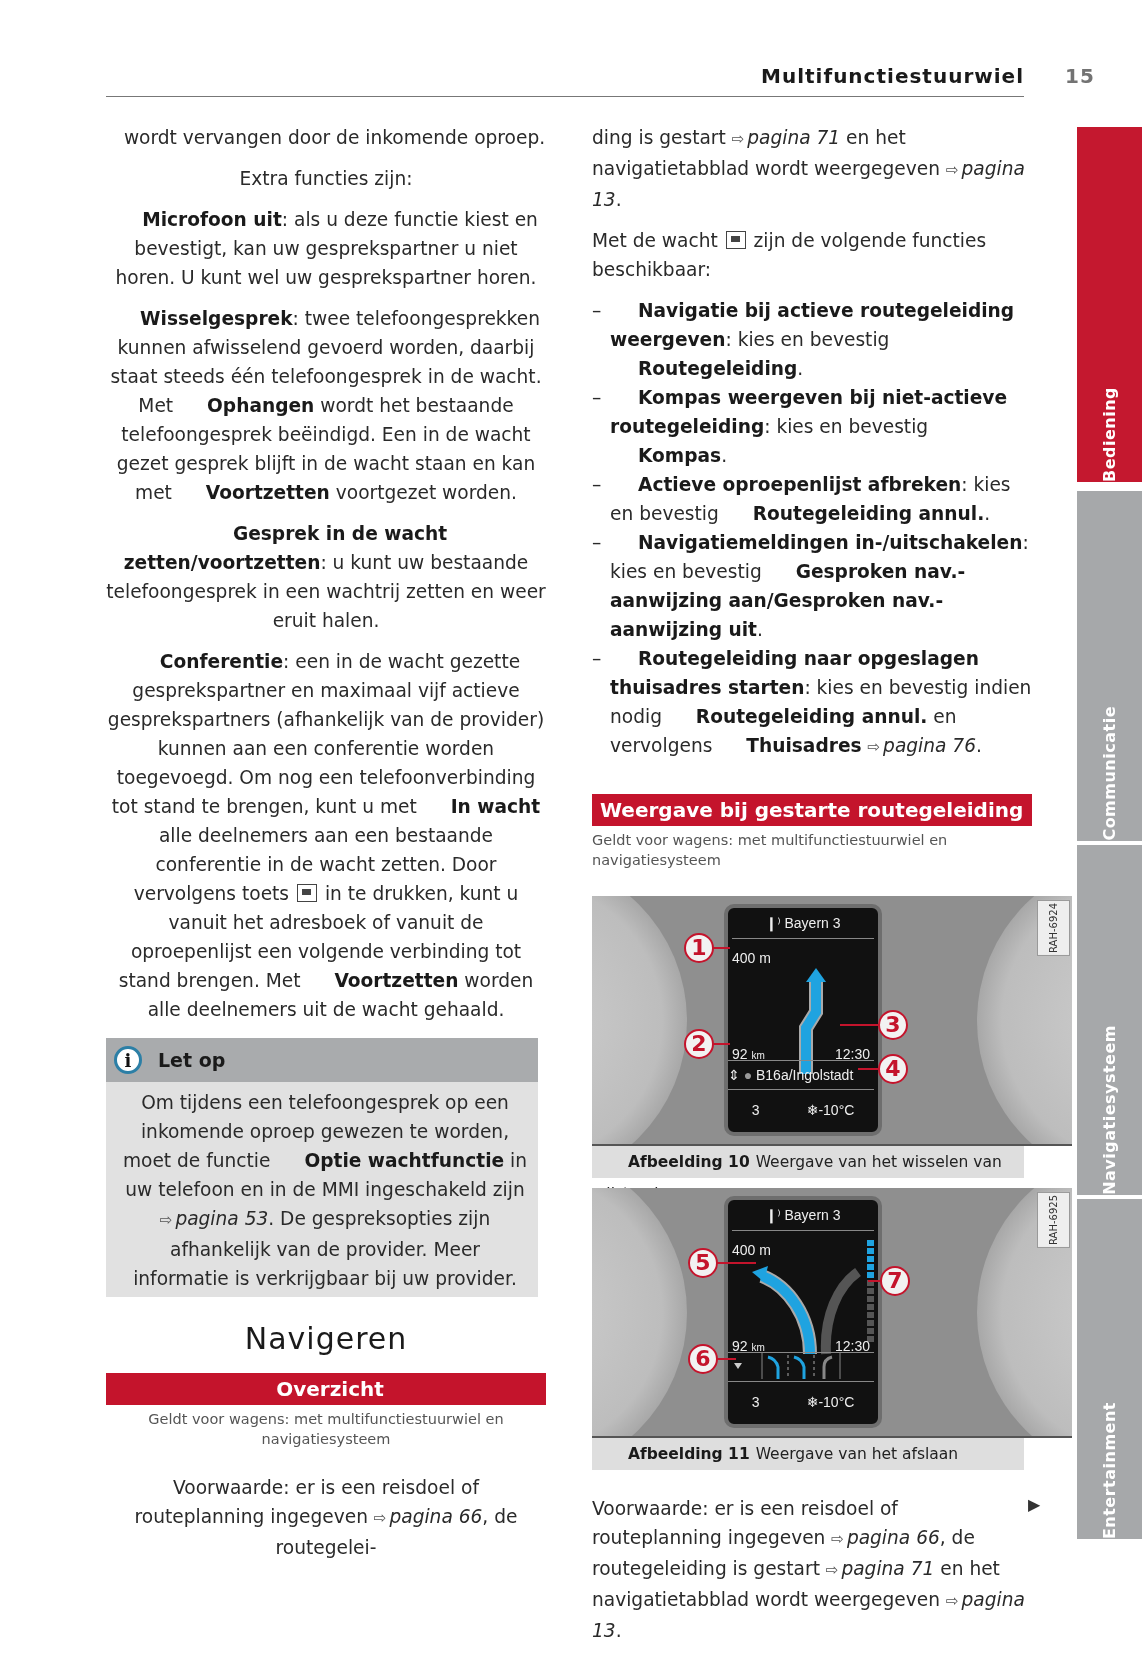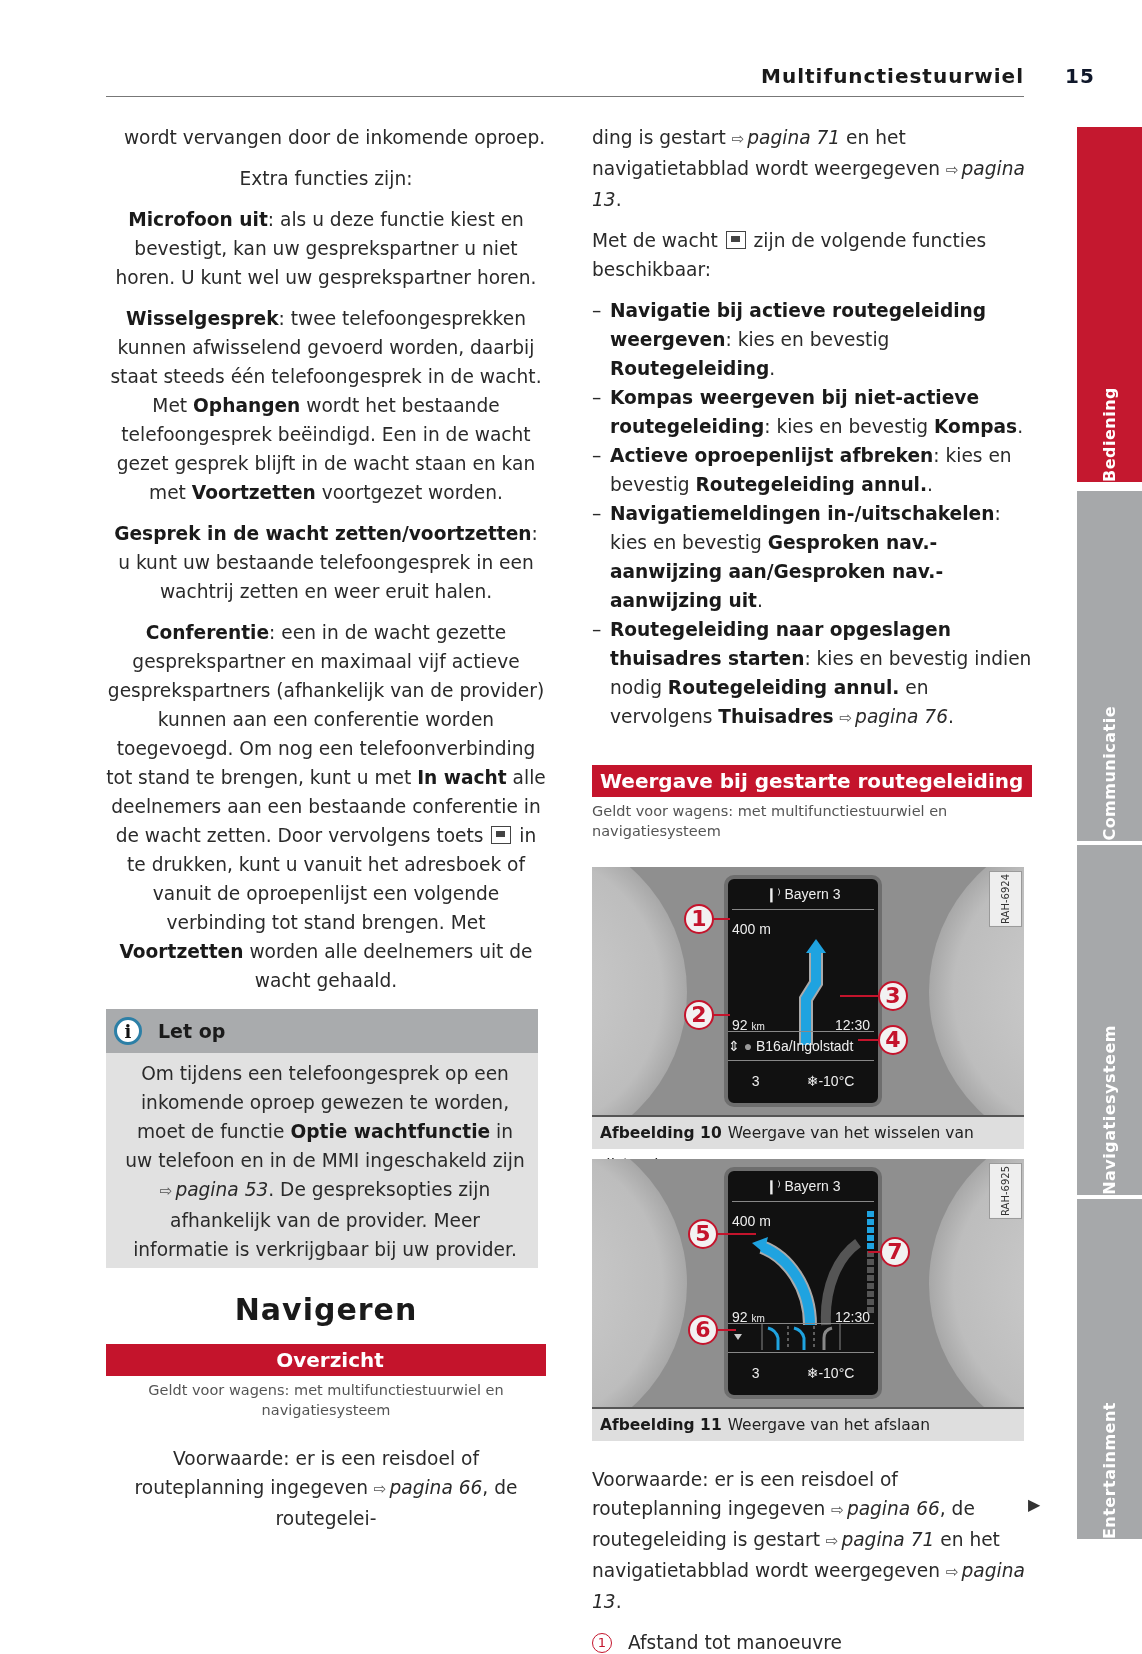--- a/index.html
+++ b/index.html
@@ -1,41 +1,41 @@
 <!DOCTYPE html>
 <html><head>
 <meta charset="utf-8">
 <style>
   html,body{margin:0;padding:0;background:#fff;}
   body{width:1142px;height:1654px;position:relative;overflow:hidden;font-family:"DejaVu Sans","Liberation Sans",sans-serif;color:#222;}
   .hdr-title{position:absolute;right:118px;top:64px;font-size:20px;font-weight:bold;letter-spacing:1px;color:#1a1a1a;}
-  .hdr-page{position:absolute;left:1065px;top:64px;font-size:20px;font-weight:bold;letter-spacing:1px;color:#0f172a;}
+  .hdr-page{position:absolute;left:1065px;top:64px;font-size:20px;font-weight:bold;letter-spacing:1px;color:#737373;}
   .hdr-rule{position:absolute;left:106px;top:96px;width:918px;height:1px;background:#777;}
   .col{position:absolute;font-size:18.6px;line-height:29px;color:#2a2a2a;}
   .col p{margin:0 0 12px 0;}
   .left{left:106px;top:123px;width:440px;text-align:center;}
   .right{left:592px;top:123px;width:440px;}
-  b{font-weight:bold;color:#1a1a1a;}
+  b{font-weight:bold;color:#1a1a1a;margin-left:28px;}
   .ref{font-style:italic;}
   .arr{font-size:15px;color:#555;font-style:normal;margin-right:3px;}
   .indent{padding-left:17px;}
   .key{display:inline-block;width:20px;height:18px;border:1.5px solid #444;vertical-align:-2px;position:relative;margin:0 2px;box-sizing:border-box;}
   .key::after{content:"";position:absolute;left:4px;top:4px;width:9px;height:6px;background:#444;}
   .dash-list{margin:0 0 12px 0;padding:0;list-style:none;}
   .dash-list li{position:relative;padding-left:18px;}
   .dash-list li::before{content:"–";position:absolute;left:0;top:0;}
   .note{margin:14px 0 0 0;background:#e1e1e1;width:432px;}
   .note-h{background:#a9abad;height:44px;display:flex;align-items:center;padding-left:8px;font-weight:bold;font-size:19px;color:#1a1a1a;}
   .info-icon{width:28px;height:28px;border-radius:50%;border:3px solid #2c7fa6;background:#fff;display:flex;align-items:center;justify-content:center;font-family:"DejaVu Serif",serif;font-weight:bold;font-size:18px;color:#111;margin-right:16px;box-sizing:border-box;}
   .note-b{padding:6px 10px 4px 16px;}
-  .h1{font-size:30px;font-weight:bold;letter-spacing:1px;color:#1a1a1a;margin:22px 0 14px 0;line-height:40px;}
+  .h1{font-size:30px;font-weight:normal;letter-spacing:1px;color:#1a1a1a;margin:22px 0 14px 0;line-height:40px;}
   .redbar{background:#c4142c;color:#fff;font-weight:bold;font-size:20px;height:32px;line-height:32px;padding-left:8px;}
   .applies{font-size:14.5px;line-height:20px;color:#555;margin:4px 0 24px 0;}
   .fig{position:relative;width:432px;background:#d9d9d9;}
-  .fig-img{position:relative;width:432px;height:248px;background:#8f8f8f;overflow:hidden;border-bottom:2px solid #555;}
+  .fig-img{position:relative;width:480px;height:248px;background:#8f8f8f;overflow:hidden;border-bottom:2px solid #555;}
   .fig-cap{height:32px;line-height:32px;padding-left:8px;font-size:15.5px;color:#222;background:#dedede;}
   .fig-cap b{margin-right:6px;}
   .gauge{position:absolute;width:330px;height:330px;border-radius:50%;background:radial-gradient(circle at 50% 50%,#cfcfcf 0%,#bdbdbd 60%,#a5a5a5 72%,#d8d8d8 74%,#9a9a9a 78%,#8a8a8a 100%);top:-40px;}
   .gauge.l{left:-235px;}
   .gauge.r{right:-235px;}
   .screen{position:absolute;left:132px;top:8px;width:150px;height:224px;background:#111;border-radius:10px;border:4px solid #6e6e6e;color:#eee;font-family:"Liberation Sans",sans-serif;font-size:14px;}
   .scr-top{text-align:center;height:30px;line-height:30px;border-bottom:1px solid #888;margin:0 4px;}
   .scr-dist{position:absolute;left:4px;top:36px;}
   .scr-km{position:absolute;left:4px;top:132px;}
   .scr-km small{font-size:10px;}

